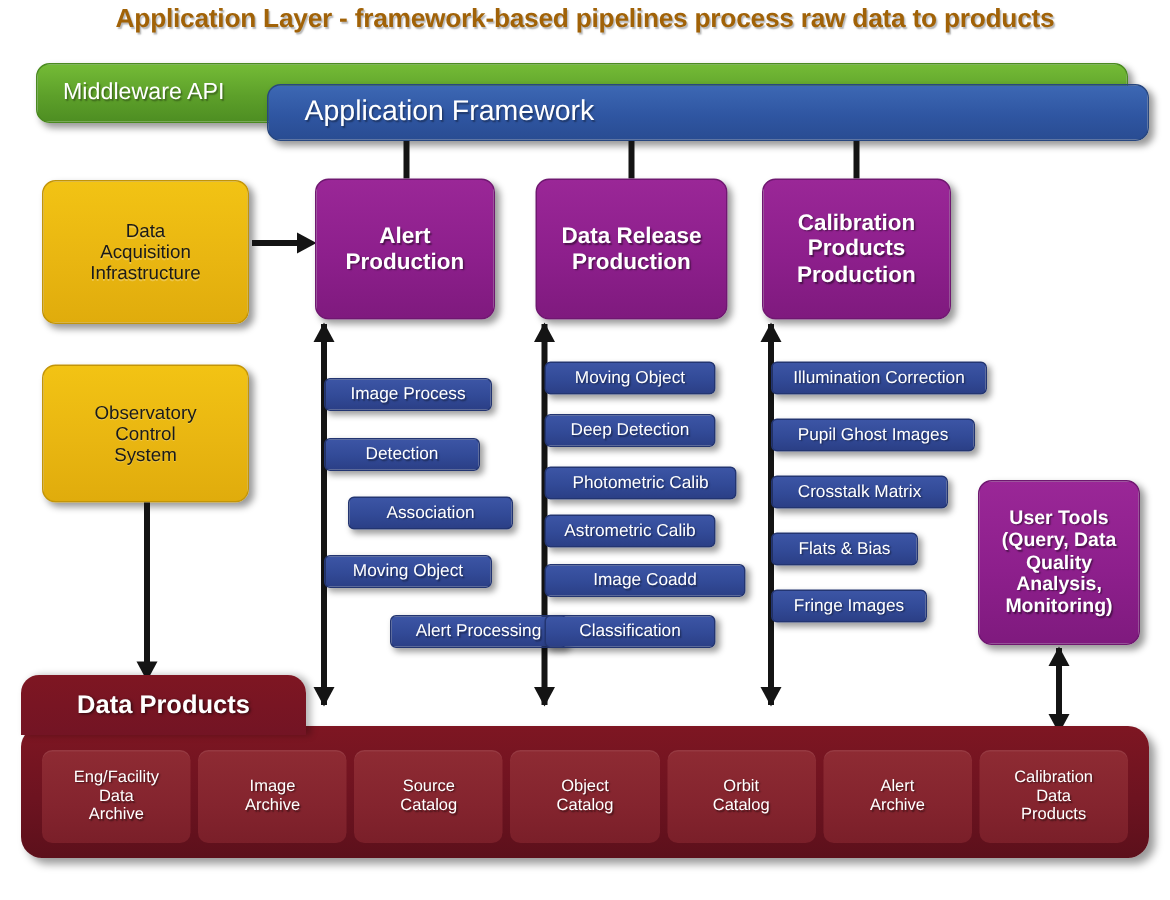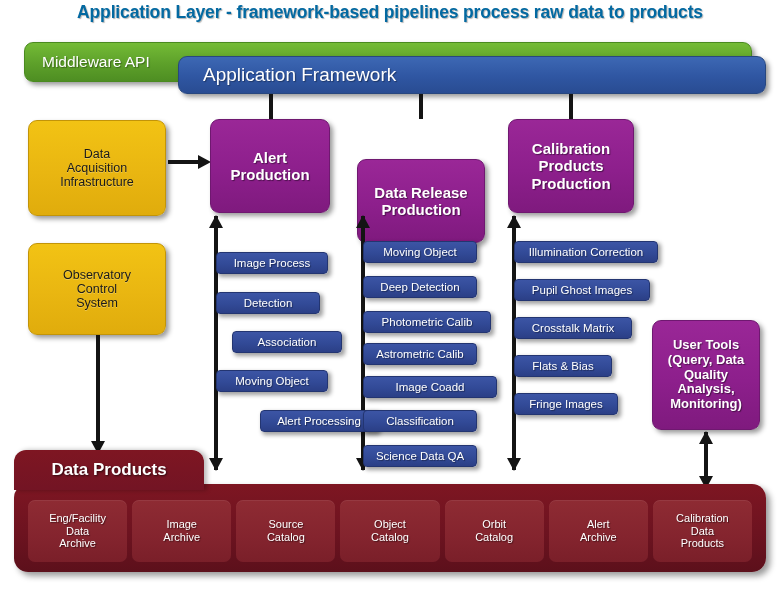--- a/index.html
+++ b/index.html
@@ -22,21 +22,21 @@
 
   
   .diagram-title {
     position: absolute;
     left: 0;
     top: 2px;
     width: 780px;
     text-align: center;
     font-size: 17.5px;
     font-weight: bold;
-    color: #0369a1;
+    color: #a16207;
     letter-spacing: -0.15px;
     text-shadow: 1px 1px 1px rgba(120,120,120,0.55);
   }
 
   
   .blk {
     position: absolute;
     box-sizing: border-box;
     display: flex;
     align-items: center;
@@ -255,21 +255,21 @@
 
   <div class="arrow-v" style="left:91px; top:335px; height:118px;">
     <div class="shaft"></div>
     <div class="head-down"></div>
   </div>
 
   <div class="blk box-purple" style="left:210px; top:119px; width:120px; height:94px;">
     <span>Alert<br>Production</span>
   </div>
 
-  <div class="blk box-purple" style="left:357px; top:119px; width:128px; height:84px;margin-top:40px;">
+  <div class="blk box-purple" style="left:357px; top:119px; width:128px; height:94px;">
     <span>Data Release<br>Production</span>
   </div>
 
   <div class="blk box-purple" style="left:508px; top:119px; width:126px; height:94px;">
     <span>Calibration<br>Products<br>Production</span>
   </div>
 
   <div class="arrow-v" style="left:209px; top:216px; height:254px;">
     <div class="shaft"></div>
     <div class="head-up"></div>
@@ -314,23 +314,20 @@
     <span>Photometric Calib</span>
   </div>
   <div class="chip" style="left:363px; top:343px; width:114px;">
     <span>Astrometric Calib</span>
   </div>
   <div class="chip" style="left:363px; top:376px; width:134px;">
     <span>Image Coadd</span>
   </div>
   <div class="chip" style="left:363px; top:410px; width:114px;">
     <span>Classification</span>
-  </div>
-  <div class="chip" style="left:363px; top:445px; width:114px;">
-    <span>Science Data QA</span>
   </div>
 
   <div class="chip" style="left:514px; top:241px; width:144px;">
     <span>Illumination Correction</span>
   </div>
   <div class="chip" style="left:514px; top:279px; width:136px;">
     <span>Pupil Ghost Images</span>
   </div>
   <div class="chip" style="left:514px; top:317px; width:118px;">
     <span>Crosstalk Matrix</span>

